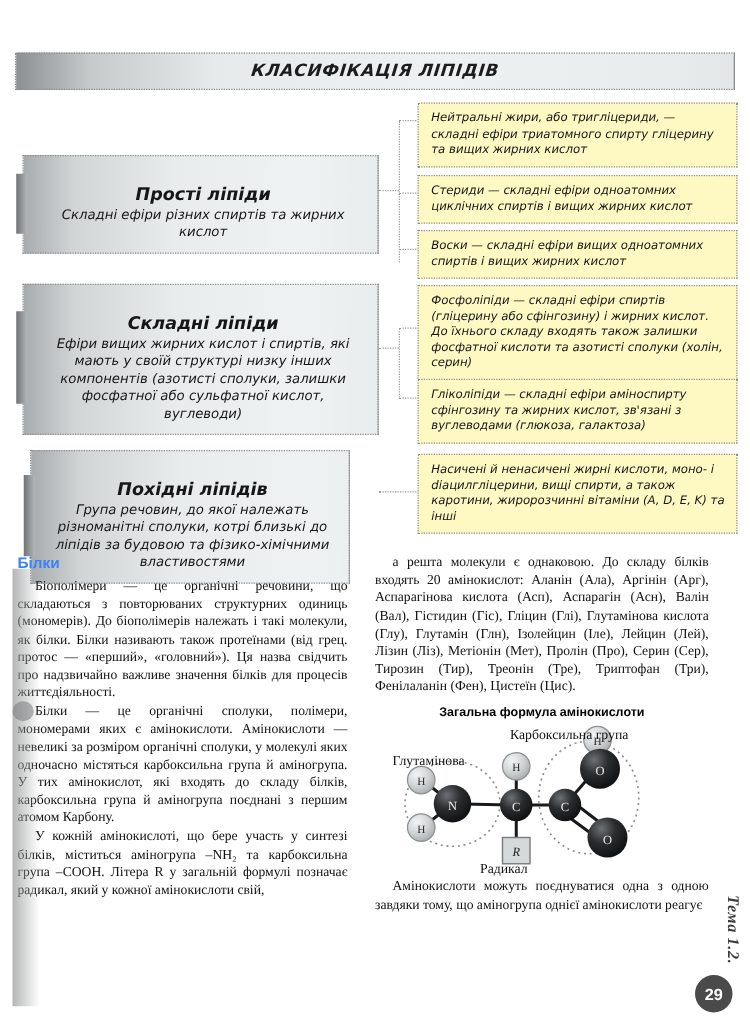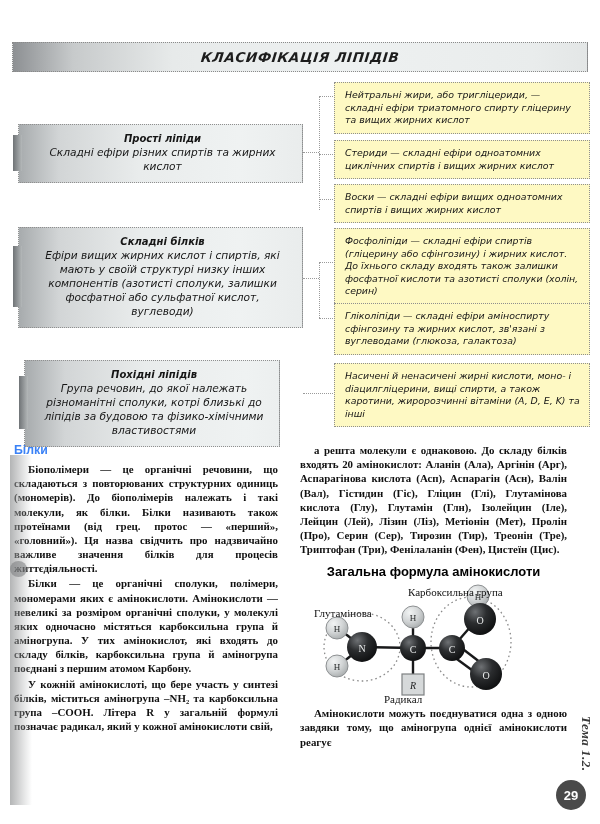--- a/index.html
+++ b/index.html
@@ -49,23 +49,24 @@
     padding: 7px 12px 8px 16px;
     text-align: center;
     font-family: "DejaVu Sans", sans-serif;
     font-style: italic;
     font-size: 10.6px;
     line-height: 1.32;
     color: #161616;
   }
   .cat-box .cat-title {
     font-weight: bold;
-    font-size: 10px;
+    font-size: 14px;
     display: block;
     margin-bottom: 1px;
+    margin-top: 15px;
   }
   .cat-box .cat-desc { display: block; }
 
   #box-simple   { left: 18px; top: 124px; width: 285px; }
   #box-complex  { left: 18px; top: 227px; width: 285px; }
   #box-derived  { left: 24px; top: 360px; width: 256px; }
 
   
   .cat-nub {
     position: absolute;
@@ -121,21 +122,21 @@
   #col-left  { left: 14px;  top: 443px; width: 264px; }
   #col-right { left: 300px; top: 443px; width: 267px; }
 
   .sec-head {
     font-family: "Liberation Sans", sans-serif;
     font-weight: bold;
     font-size: 12.3px;
     margin: 0 0 3px 0;
     color: #3b82f6;
   }
-  .para { margin: 0; text-indent: 14px; font-weight: bold; }
+  .para { margin: 0; text-indent: 14px; }
   .para + .para { margin-top: 1px; }
 
   
   .gutter-smudge {
     position: absolute;
     left: 10px;
     top: 455px;
     width: 22px;
     height: 350px;
     background:
@@ -148,21 +149,21 @@
     left: 0; top: 106px;
     width: 17px; height: 16px;
     border-radius: 50%;
     background: rgba(120,122,124,0.55);
   }
 
   
   .fig-title {
     font-family: "Liberation Sans", sans-serif;
     font-weight: bold;
-    font-size: 13px;
+    font-size: 10px;
     text-align: center;
     margin: 8px 0 3px 0;
     color: #000;
   }
   .figure {
     position: relative;
     width: 267px;
     height: 122px;
     margin: 0 auto;
   }
@@ -229,21 +230,21 @@
 <div class="conn" style="left:303px; top:393px; width:32px;"></div>
 
 <div class="cat-box" id="box-simple">
   <span class="cat-nub"></span>
   <span class="cat-title">Прості ліпіди</span>
   <span class="cat-desc">Складні ефіри різних спиртів та жирних кислот</span>
 </div>
 
 <div class="cat-box" id="box-complex">
   <span class="cat-nub"></span>
-  <span class="cat-title">Складні білків</span>
+  <span class="cat-title">Складні ліпіди</span>
   <span class="cat-desc">Ефіри вищих жирних кислот і спиртів, які мають у своїй структурі низку інших компонентів (азотисті сполуки, залишки фосфатної або сульфатної кислот, вуглеводи)</span>
 </div>
 
 <div class="cat-box" id="box-derived">
   <span class="cat-nub"></span>
   <span class="cat-title">Похідні ліпідів</span>
   <span class="cat-desc">Група речовин, до якої належать різноманітні сполуки, котрі близькі до ліпідів за будовою та фізико-хімічними властивостями</span>
 </div>
 
 <div class="det-box" id="det-1">Нейтральні жири, або тригліцериди, — складні ефіри триатомного спирту гліцерину та вищих жирних кислот</div>

